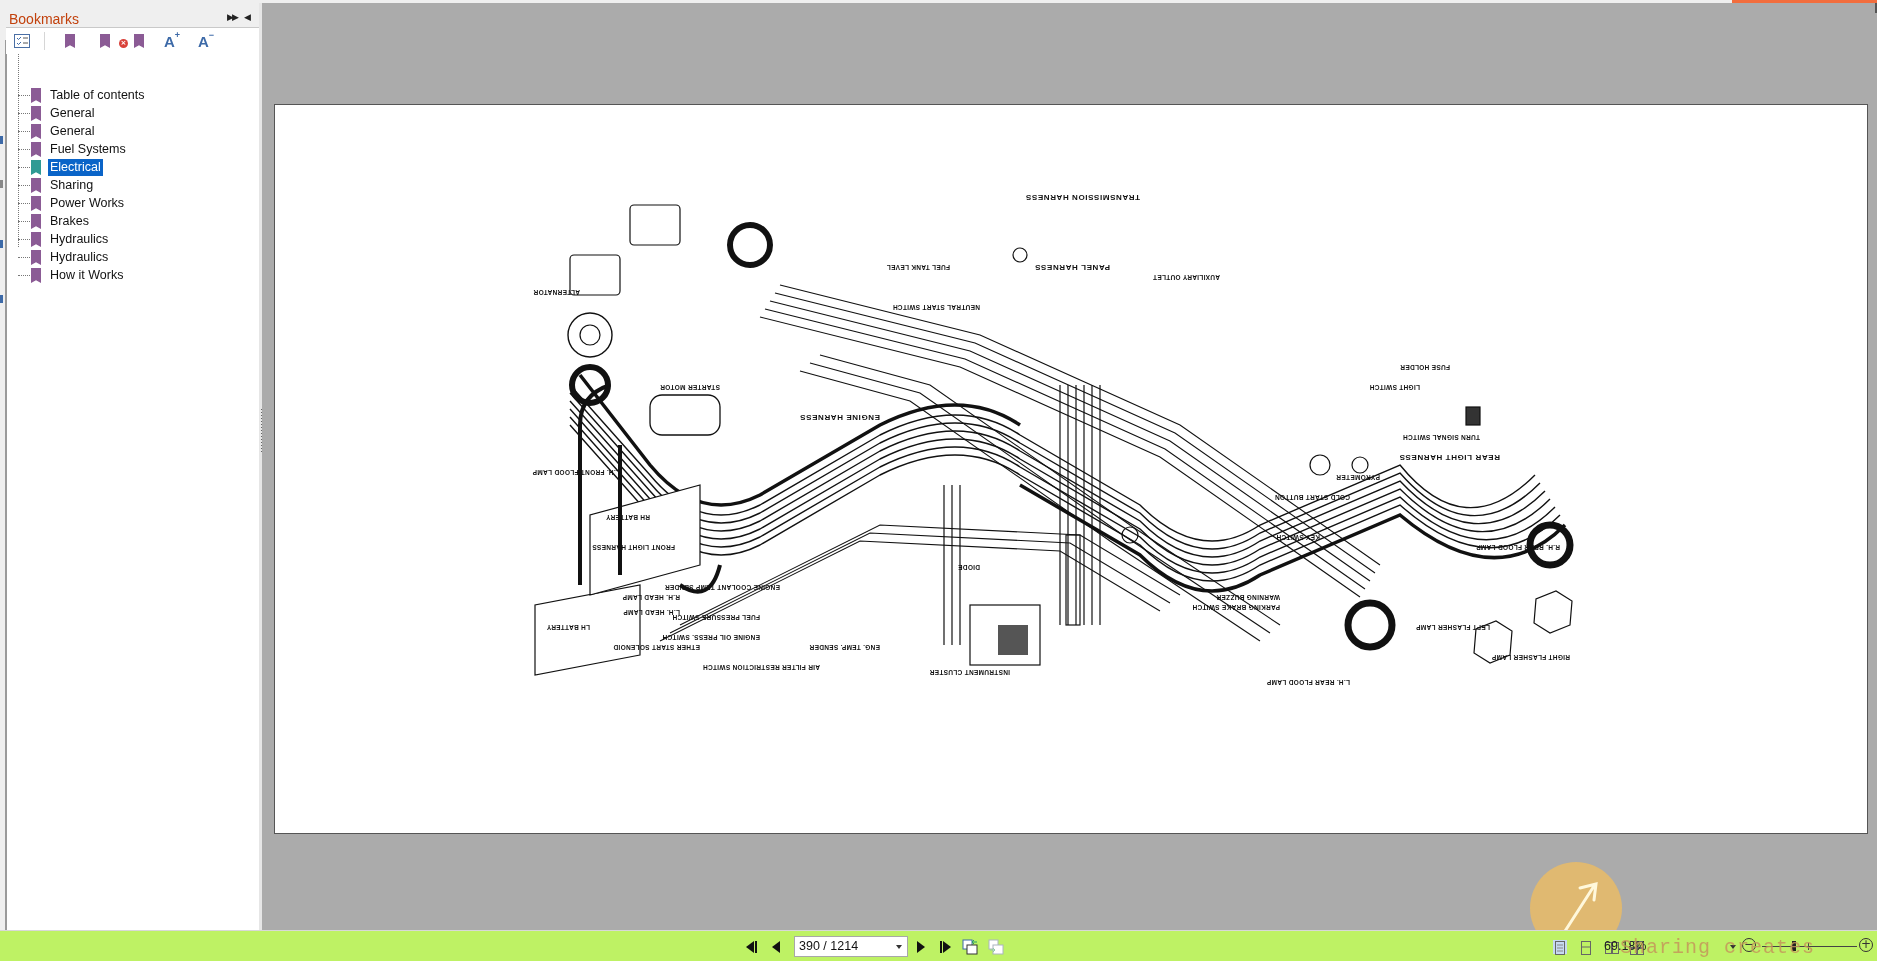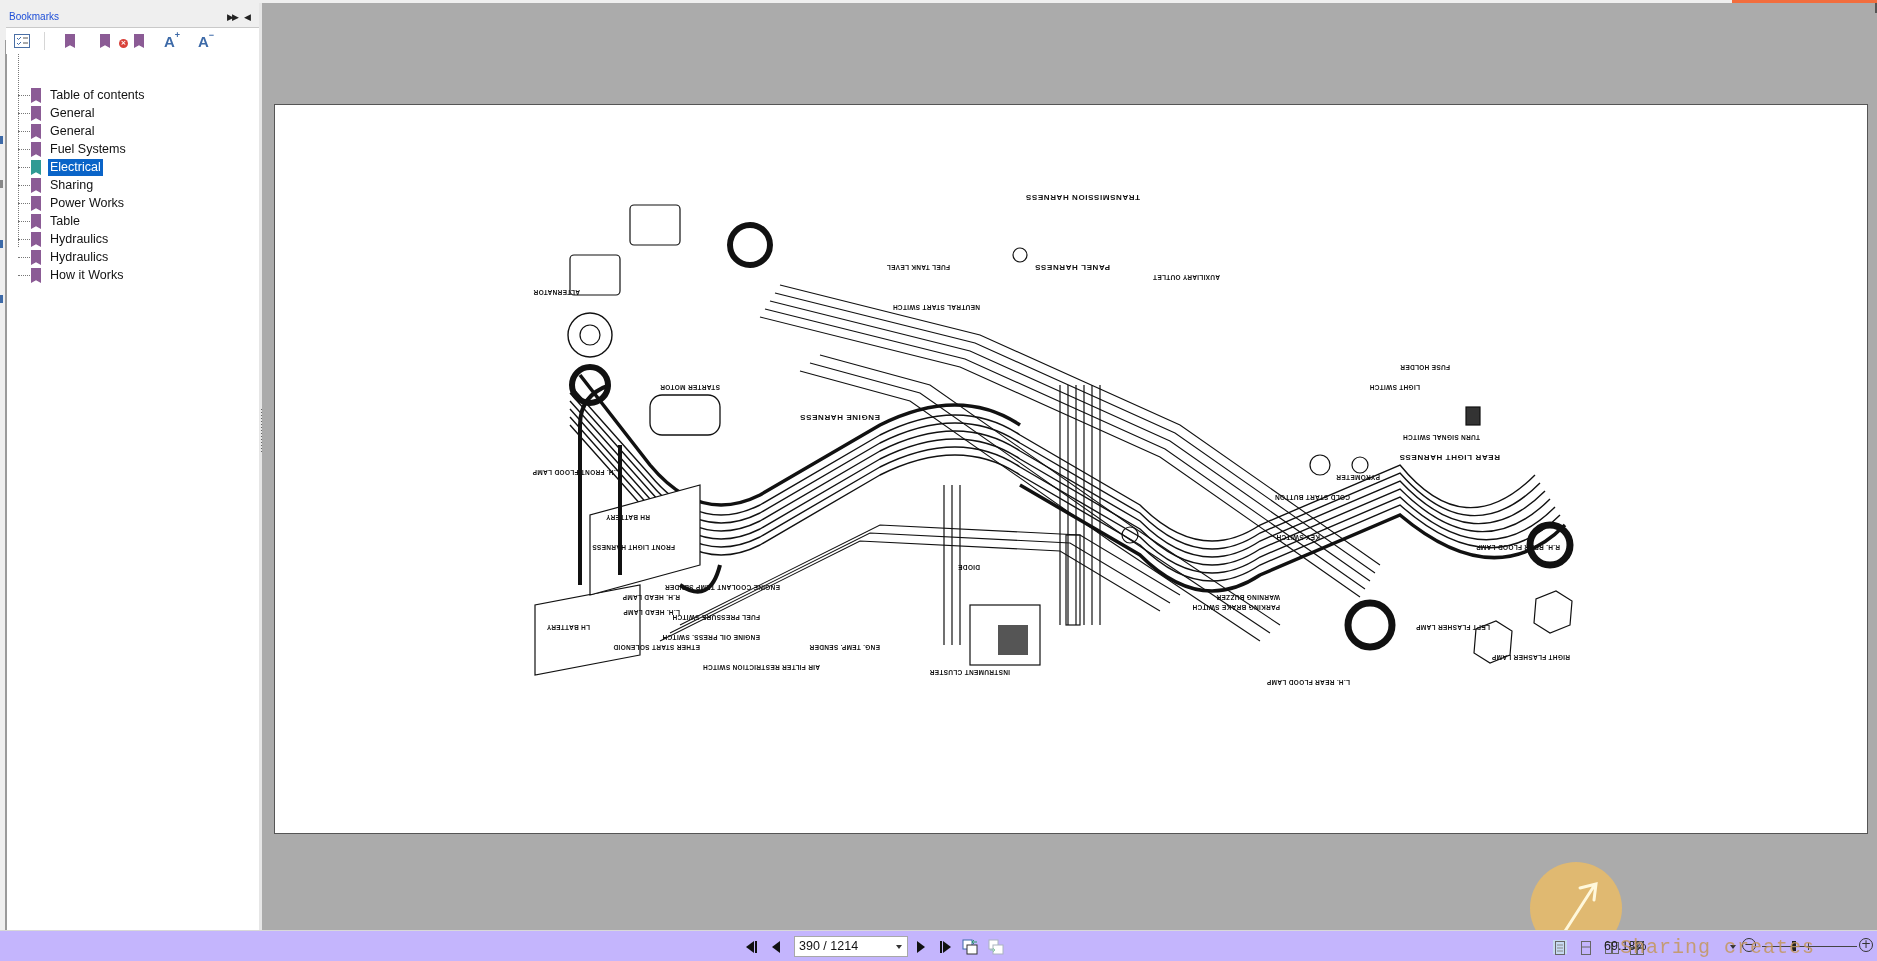--- a/index.html
+++ b/index.html
@@ -10,21 +10,21 @@
   #topstrip { position: absolute; left: 0; top: 0; width: 1877px; height: 3px; background: #efefef; }
   #topstrip .accent { position: absolute; right: 0; top: 0; width: 145px; height: 3px; background: #f26d3d; }
 
   
   #leftstrip { position: absolute; left: 0; top: 40px; width: 6px; height: 890px; background: #efefef; border-right: 1px solid #9a9a9a; }
   #leftstrip .mark { position: absolute; left: 0; width: 3px; height: 8px; }
 
   
   #bm-panel { position: absolute; left: 0; top: 3px; width: 259px; height: 927px; background: #efefef; }
   #bm-header { position: absolute; left: 0; top: 3px; width: 259px; height: 24px; }
-  #bm-title { position: absolute; left: 9px; top: 5px; font-size: 10px; color: #1d4ed8; font-family: "Liberation Sans", sans-serif; }
+  #bm-title { position: absolute; left: 9px; top: 5px; font-size: 14px; color: #c2410c; font-family: "Liberation Sans", sans-serif; }
   #bm-expand { position: absolute; left: 227px; top: 6px; font-size: 9px; color: #222; letter-spacing: -2px; cursor: pointer; }
   #bm-collapse { position: absolute; left: 244px; top: 6px; font-size: 9px; color: #222; cursor: pointer; }
 
   #bm-toolbar { position: absolute; left: 6px; top: 27px; width: 253px; height: 27px; background: #fff; border-top: 1px solid #c9c9c9; }
   .tb-btn { position: absolute; top: 3px; width: 22px; height: 20px; display: flex; align-items: center; justify-content: center; cursor: pointer; }
   .tb-sep { position: absolute; left: 38px; top: 4px; width: 1px; height: 18px; background: #d6d6d6; }
   .bm-ico { position: relative; width: 10px; height: 14px; background: #8b5b95; clip-path: polygon(0 0,100% 0,100% 100%,50% 80%,0 100%); }
   .badge { position: absolute; width: 9px; height: 9px; border-radius: 50%; left: 8px; top: 5px; color: #fff; font-size: 7px; line-height: 9px; text-align: center; font-weight: bold; }
   .font-btn { color: #3d6aa8; font-weight: bold; font-size: 15px; font-family: "Liberation Sans", sans-serif; }
   .font-btn sup { font-size: 9px; position: relative; top: -3px; }
@@ -52,21 +52,21 @@
   .dlabel { font-family: "Liberation Sans", sans-serif; font-size: 6.5px; fill: #111; font-weight: bold; letter-spacing: 0.3px; }
   .dlabel-big { font-family: "Liberation Sans", sans-serif; font-size: 8px; fill: #111; font-weight: bold; letter-spacing: 0.6px; }
 
   
   #wm-circle { position: absolute; left: 1530px; top: 862px; width: 92px; height: 92px; border-radius: 50%; background: rgba(244,190,90,0.72); }
   #wm-circle svg { position: absolute; left: 0; top: 0; }
   #wm-text { position: absolute; left: 1640px; top: 857px; font-family: "DejaVu Serif", "Liberation Serif", serif; font-style: italic; font-weight: bold; font-size: 76px; color: #d9d9d9; letter-spacing: 4px; -webkit-text-stroke: 1px #c9b489; }
   #wm-tag { position: absolute; left: 1620px; top: 936px; font-family: "Liberation Mono", monospace; font-size: 20px; color: rgba(196,150,90,0.85); letter-spacing: 1px; z-index: 5; pointer-events: none; }
 
   
-  #statusbar { position: absolute; left: 0; top: 930px; width: 1877px; height: 31px; background: #c4b5fd; border-top: 1px solid #d8d8d8; }
+  #statusbar { position: absolute; left: 0; top: 930px; width: 1877px; height: 31px; background: #bef264; border-top: 1px solid #d8d8d8; }
   .nav-btn { position: absolute; top: 8px; height: 16px; display: flex; align-items: center; cursor: pointer; }
   .tri-l { width: 0; height: 0; border-top: 6px solid transparent; border-bottom: 6px solid transparent; border-right: 8px solid #111; }
   .tri-r { width: 0; height: 0; border-top: 6px solid transparent; border-bottom: 6px solid transparent; border-left: 8px solid #111; }
   .bar { width: 2px; height: 12px; background: #111; }
   #page-box { position: absolute; left: 794px; top: 5px; width: 114px; height: 21px; background: #fff; border: 1px solid #a8a8a8; font-family: "Liberation Sans", sans-serif; font-size: 12.5px; color: #111; padding: 2px 0 0 4px; cursor: text; }
   #page-box .dd { position: absolute; right: 5px; top: 8px; width: 0; height: 0; border-left: 3px solid transparent; border-right: 3px solid transparent; border-top: 4px solid #333; }
   .pg-ico { position: absolute; top: 8px; width: 18px; height: 16px; cursor: pointer; }
   .view-ico { position: absolute; top: 9px; width: 14px; height: 14px; cursor: pointer; }
   #zoom-val { position: absolute; left: 1604px; top: 8px; font-family: "Liberation Sans", sans-serif; font-size: 12.5px; color: #222; cursor: pointer; }
   #zoom-dd { position: absolute; left: 1730px; top: 14px; width: 0; height: 0; border-left: 3px solid transparent; border-right: 3px solid transparent; border-top: 4px solid #333; }
@@ -157,21 +157,21 @@
         <span class="lbl">Sharing</span>
       </div>
     <div class="bm-item" style="top:109px">
         <div class="hline"></div>
         <div class="flag"></div>
         <span class="lbl">Power Works</span>
       </div>
     <div class="bm-item" style="top:127px">
         <div class="hline"></div>
         <div class="flag"></div>
-        <span class="lbl">Table</span>
+        <span class="lbl">Brakes</span>
       </div>
     <div class="bm-item" style="top:145px">
         <div class="hline"></div>
         <div class="flag"></div>
         <span class="lbl">Hydraulics</span>
       </div>
     <div class="bm-item" style="top:163px">
         <div class="hline"></div>
         <div class="flag"></div>
         <span class="lbl">Hydraulics</span>

